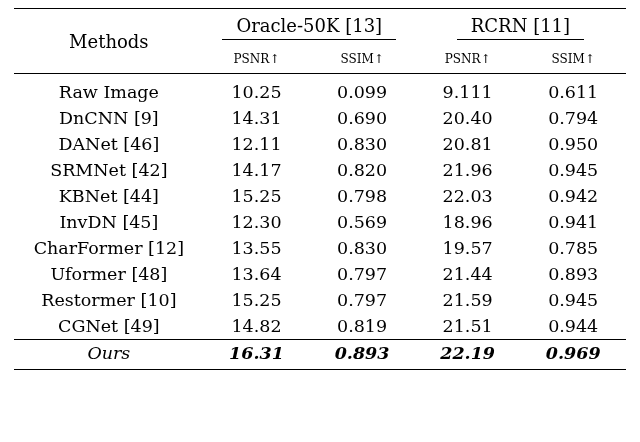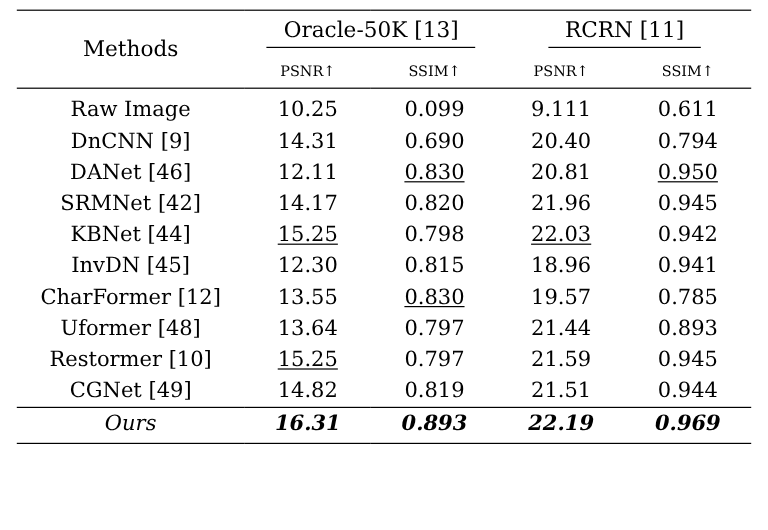--- a/index.html
+++ b/index.html
@@ -65,21 +65,20 @@
     white-space: nowrap;
   }
   td.num {
     font-size: 17.5px;
     padding: 3px 0 3px 0 !important;
   }
   .cite {
     color: #000000;
   }
   .ul {
-    text-decoration: underline;
     text-underline-offset: 2px;
     text-decoration-thickness: 1px;
     text-align: right;
   }
   .bold {
     font-weight: bold;
   }
   .first-body td { padding-top: 8px !important; }
   .last-body td { padding-bottom: 6px !important; font-style: italic; }
   .arrow { font-family: "DejaVu Serif", serif; }
@@ -149,21 +148,21 @@
         <tr>
           <td class="method"><span>KBNet</span> <span class="cite">[44]</span></td>
           <td class="num"><span class="ul">15.25</span></td>
           <td class="num"><span>0.798</span></td>
           <td class="num"><span class="ul">22.03</span></td>
           <td class="num"><span>0.942</span></td>
         </tr>
         <tr>
           <td class="method"><span>InvDN</span> <span class="cite">[45]</span></td>
           <td class="num"><span>12.30</span></td>
-          <td class="num"><span>0.815</span></td>
+          <td class="num"><span>0.569</span></td>
           <td class="num"><span>18.96</span></td>
           <td class="num"><span>0.941</span></td>
         </tr>
         <tr>
           <td class="method"><span>CharFormer</span> <span class="cite">[12]</span></td>
           <td class="num"><span>13.55</span></td>
           <td class="num"><span class="ul">0.830</span></td>
           <td class="num"><span>19.57</span></td>
           <td class="num"><span>0.785</span></td>
         </tr>

